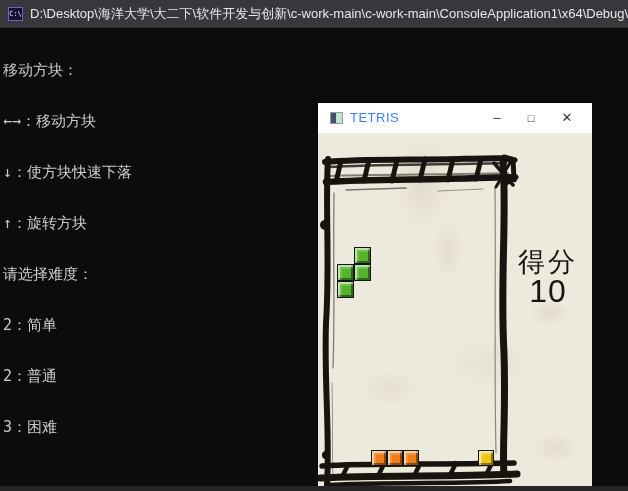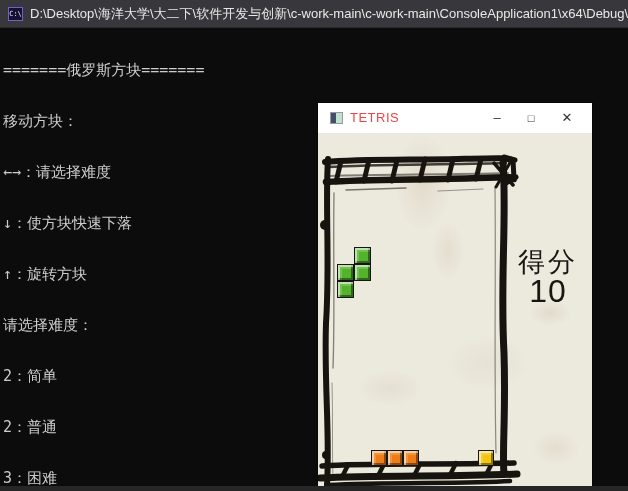--- a/index.html
+++ b/index.html
@@ -39,21 +39,21 @@
     position:relative; height:30px; background:#ffffff;
     display:flex; align-items:center;
   }
   .tetris-icon {
     position:absolute; left:12px; top:9px; width:13px; height:12px;
     border:1px solid #9a9a9a;
     background:linear-gradient(90deg,#44506b 0 45%, #bfe3d0 45% 100%);
   }
   .tetris-title {
     position:absolute; left:32px; top:0; line-height:30px;
-    font-size:13px; color:#ef4444; letter-spacing:0.5px;
+    font-size:13px; color:#3b82f6; letter-spacing:0.5px;
   }
   .win-btn {
     position:absolute; top:0; width:22px; height:30px; line-height:30px;
     text-align:center; color:#333; font-size:12px; cursor:default;
   }
   .btn-min   { left:168px; font-size:13px; }
   .btn-max   { left:202px; font-size:11px; }
   .btn-close { left:238px; font-size:13px; }
 
   .tetris-client {
@@ -86,23 +86,22 @@
 </style>
 </head>
 <body>
 
 <div class="console-titlebar">
   <div class="cmd-icon">C:\</div>
   <div class="console-path">D:\Desktop\海洋大学\大二下\软件开发与创新\c-work-main\c-work-main\ConsoleApplication1\x64\Debug\ConsoleA</div>
 </div>
 
 <div class="console-output">
-  <div>=======俄罗斯方块=======</div>
   <div>移动方块：</div>
-  <div>←→：请选择难度</div>
+  <div>←→：移动方块</div>
   <div>↓：使方块快速下落</div>
   <div>↑：旋转方块</div>
   <div>请选择难度：</div>
   <div>2：简单</div>
   <div>2：普通</div>
   <div>3：困难</div>
   
 </div>
 
 <div class="bottom-strip"></div>

